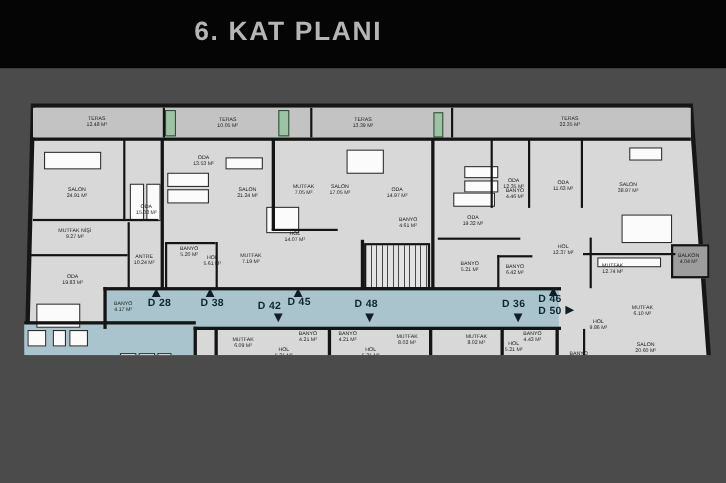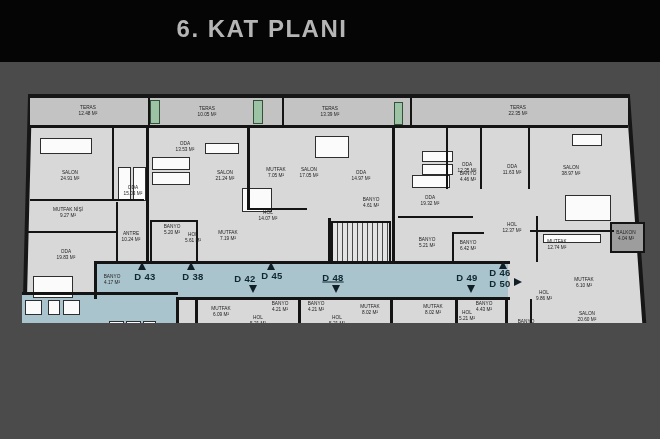--- a/index.html
+++ b/index.html
@@ -347,30 +347,30 @@
         <span>4.88 M²</span>
       </div>
       <div class="room-label" style="left: 540px; top: 383px;">
         <span>ODA</span>
         <span>13.15 M²</span>
       </div>
       <div class="room-label" style="left: 602px; top: 383px;">
         <span>ODA</span>
         <span>18.81 M²</span>
       </div>
-      <div class="unit-label" style="left: 145px; top: 276px;">D 43</div>
+      <div class="unit-label" style="left: 145px; top: 276px;">D 28</div>
       <div class="arrow up" style="left: 138px; top: 262px;"></div>
       <div class="unit-label" style="left: 193px; top: 276px;">D 38</div>
       <div class="arrow up" style="left: 187px; top: 262px;"></div>
       <div class="unit-label" style="left: 245px; top: 278px;">D 42</div>
       <div class="arrow down" style="left: 249px; top: 285px;"></div>
       <div class="unit-label" style="left: 272px; top: 275px;">D 45</div>
       <div class="arrow up" style="left: 267px; top: 262px;"></div>
-      <div class="unit-label" style="left: 333px; top: 277px; text-decoration: underline;">D 48</div>
+      <div class="unit-label" style="left: 333px; top: 277px;">D 48</div>
       <div class="arrow down" style="left: 332px; top: 285px;"></div>
-      <div class="unit-label" style="left: 467px; top: 277px;">D 49</div>
+      <div class="unit-label" style="left: 467px; top: 277px;">D 36</div>
       <div class="arrow down" style="left: 467px; top: 285px;"></div>
       <div class="unit-label" style="left: 500px; top: 272px;">D 46</div>
       <div class="arrow up" style="left: 499px; top: 261px;"></div>
       <div class="unit-label" style="left: 500px; top: 283px;">D 50</div>
       <div class="arrow right" style="left: 514px; top: 278px;"></div>
     </div>
 </div>
 
 </body></html>

